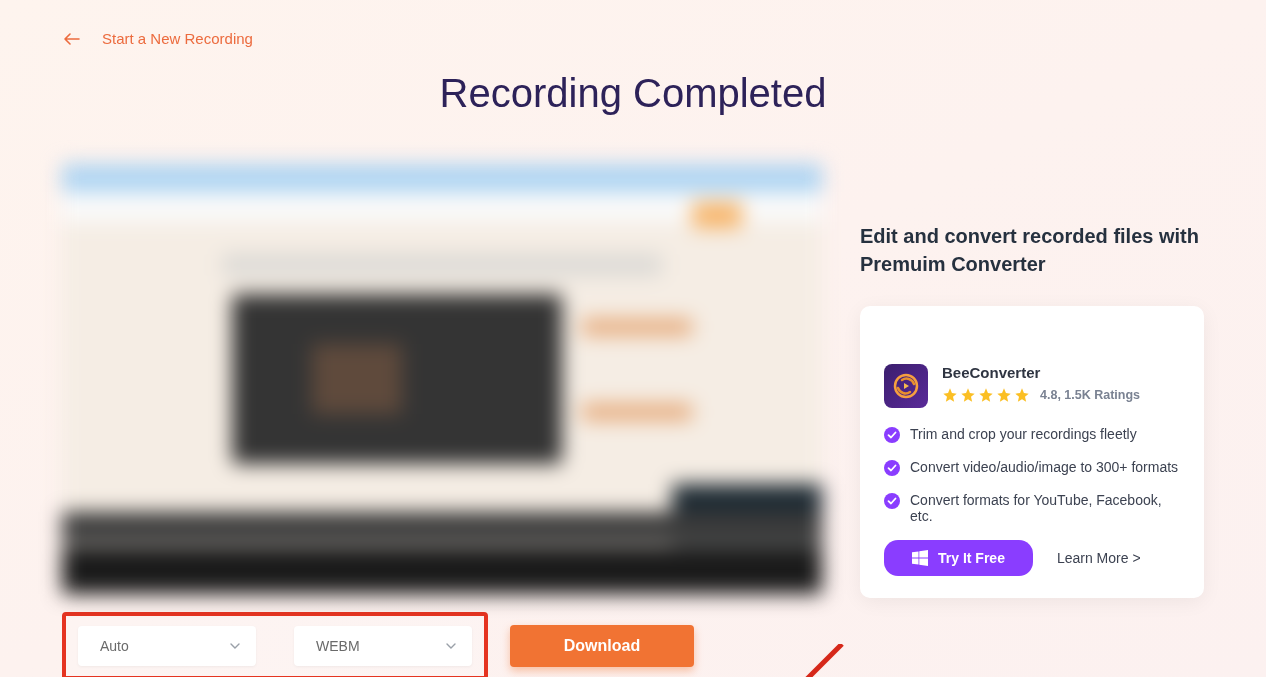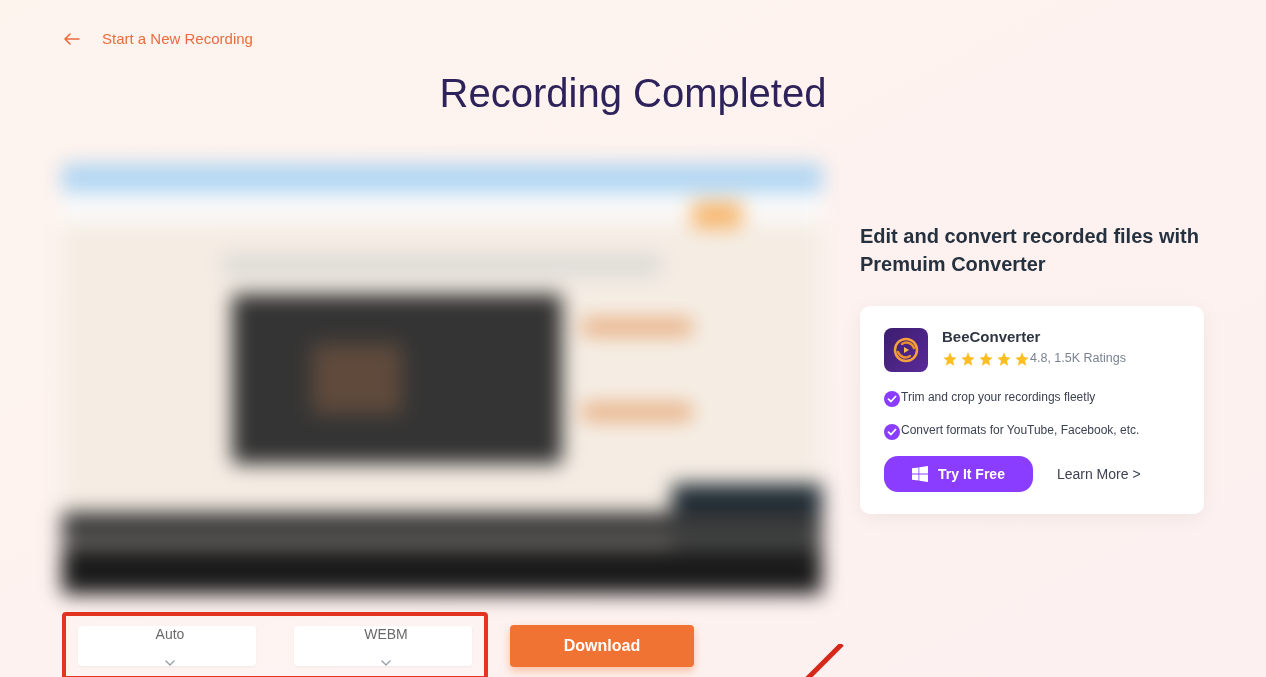--- a/index.html
+++ b/index.html
@@ -73,21 +73,20 @@
   border-radius: 4px;
   height: 40px;
   display: flex;
   align-items: center;
   justify-content: space-between;
   padding: 0 16px 0 22px;
   color: #6a6a6a;
   font-size: 14px;
   cursor: pointer;
   box-shadow: 0 1px 3px rgba(0,0,0,0.05);
-  flex-direction: column;
 }
 .select.w1 { width: 178px; }
 .select.w2 { width: 178px; }
 .chevron { width: 10px; height: 6px; }
 .download-btn {
   background: #f17333;
   color: #fff;
   font-size: 16px;
   font-weight: 600;
   border: none;
@@ -112,35 +111,35 @@
   color: #26313f;
   line-height: 1.4;
   margin-bottom: 28px;
 }
 .card {
   background: #fff;
   border-radius: 10px;
   padding: 22px 24px;
   box-shadow: 0 4px 20px rgba(0,0,0,0.06);
 }
-.card-head { display: flex; align-items: flex-start; gap: 14px; }
+.card-head { display: flex; align-items: flex-start; gap: 14px; margin-top: 36px; }
 .app-icon {
   width: 44px; height: 44px;
   background: linear-gradient(135deg, #3b1e6e, #5a2a99);
   border-radius: 8px;
   display:flex; align-items:center; justify-content:center;
   flex-shrink:0;
 }
 .app-name { font-size: 15px; font-weight: 700; color: #2f3542; }
-.rating-row { display:flex; margin-top:6px; }
+.rating-row { display:flex; align-items:center; gap:10px; margin-top:6px;font-weight:bold; }
 .stars { display:flex; gap:2px; }
 .star { width:16px; height:16px; fill:#fbbf24; }
 .rating-text { font-size: 12.5px; color: #7a8292; }
 .features { list-style:none; margin-top: 18px; }
-.features li { display:flex; align-items:flex-start; gap:1px; margin-bottom: 16px; font-size: 12px; color:#3c4251; }
+.features li { display:flex; align-items:flex-start; gap:10px; margin-bottom: 16px; font-size: 14px; color:#3c4251; }
 .check-badge { width:16px; height:16px; flex-shrink:0; margin-top:1px; }
 .card-actions { display:flex; align-items:center; gap:24px; margin-top: 6px; }
 .try-btn {
   background: #8a3dff;
   color:#fff;
   border:none;
   border-radius: 14px;
   height: 36px;
   padding: 0 28px;
   font-size: 14px;
@@ -256,20 +255,27 @@
               <circle cx="8" cy="8" r="8" fill="#8a3dff"></circle>
               <path d="M4.5 8.2 L7 10.5 L11.5 5.5" stroke="#fff" stroke-width="1.8" fill="none" stroke-linecap="round" stroke-linejoin="round"></path>
             </svg>
           <span>Trim and crop your recordings fleetly</span>
         </li>
         <li>
           <svg class="check-badge" viewBox="0 0 16 16">
               <circle cx="8" cy="8" r="8" fill="#8a3dff"></circle>
               <path d="M4.5 8.2 L7 10.5 L11.5 5.5" stroke="#fff" stroke-width="1.8" fill="none" stroke-linecap="round" stroke-linejoin="round"></path>
             </svg>
+          <span>Convert video/audio/image to 300+ formats</span>
+        </li>
+        <li>
+          <svg class="check-badge" viewBox="0 0 16 16">
+              <circle cx="8" cy="8" r="8" fill="#8a3dff"></circle>
+              <path d="M4.5 8.2 L7 10.5 L11.5 5.5" stroke="#fff" stroke-width="1.8" fill="none" stroke-linecap="round" stroke-linejoin="round"></path>
+            </svg>
           <span>Convert formats for YouTube, Facebook, etc.</span>
         </li>
       </ul>
 
       <div class="card-actions">
         <button class="try-btn">
           <svg class="win-icon" viewBox="0 0 16 16">
               <path d="M0 2.3 L6.5 1.4 V7.6 H0 Z M7.3 1.3 L16 0 V7.6 H7.3 Z M0 8.4 H6.5 V14.6 L0 13.7 Z M7.3 8.4 H16 V16 L7.3 14.7 Z"></path>
             </svg>
           <span>Try It Free</span>

